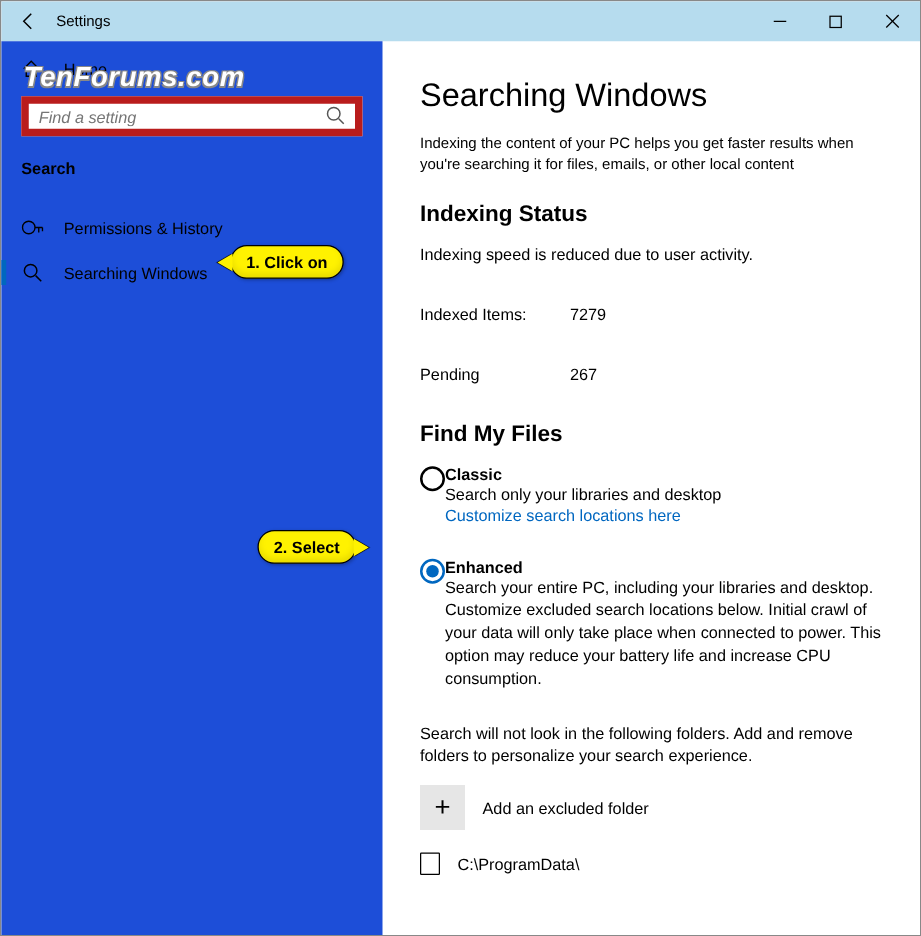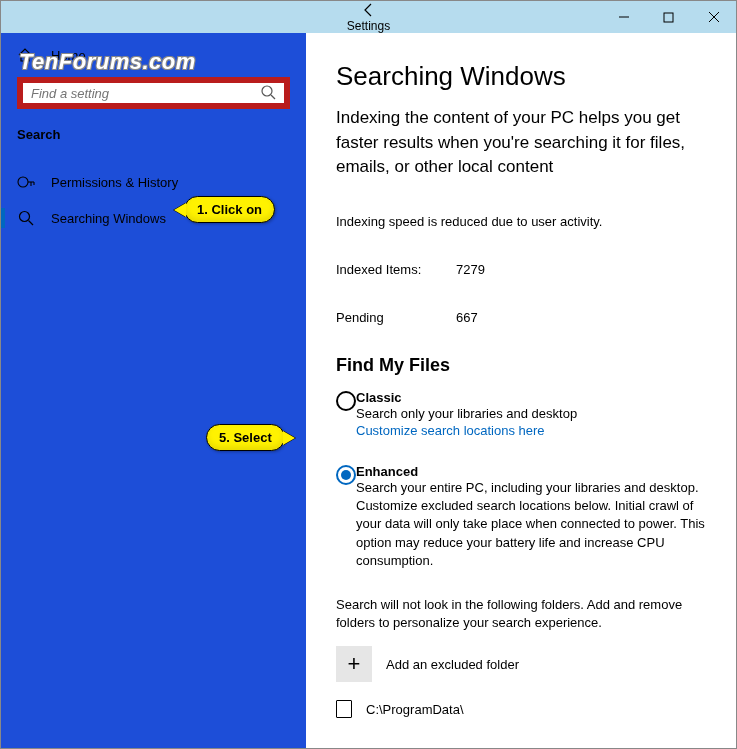--- a/index.html
+++ b/index.html
@@ -14,21 +14,20 @@
     border: 1px solid #888;
     position: relative;
   }
   
   .titlebar {
     height: 32px;
     display: flex;
     align-items: center;
     background: #b6dcee;
     position: relative;
-    flex-direction: column;
   }
   .titlebar .back {
     width: 44px; height: 32px;
     display:flex; align-items:center; justify-content:center;
     cursor:pointer;
   }
   .titlebar .title {
     font-size: 12px;
     color:#000;
   }
@@ -148,21 +147,21 @@
   .callout2 { top:423px; left:205px; }
   .callout2 .tail {
     right:-11px; top:50%; transform:translateY(-50%);
     border-top:7px solid transparent;
     border-bottom:7px solid transparent;
     border-left:12px solid #fff200;
     filter: drop-shadow(1px 0 0 #000);
   }
   
   h1.page { font-size:26px; font-weight:400; margin-bottom:14px; }
-  .desc { font-size:17px; color:#000; line-height:1.45; margin-bottom:34px; max-width:380px;}
+  .desc { font-size:12px; color:#000; line-height:1.45; margin-bottom:20px; max-width:380px;}
   h2.sect { font-size:18px; font-weight:600; margin-bottom:14px; }
   .status-line { font-size:13px; margin-bottom:18px; }
   .kv-row { display:flex; font-size:13px; margin-bottom:6px;margin-top:33px; }
   .kv-row .k { width:120px; }
   .kv-row .v { color:#000; }
   .radio-group { margin-top:10px; }
   .radio-item { display:flex; margin-bottom:26px; max-width:380px; }
   .radio-circle {
     width:20px; height:20px; flex-shrink:0;
     border:2px solid #000;
@@ -284,28 +283,29 @@
           </svg>
       </span>
       <span>Searching Windows</span>
     </div>
   </div>
 
   <div class="content">
     <h1 class="page">Searching Windows</h1>
     <div class="desc">Indexing the content of your PC helps you get faster results when you're searching it for files, emails, or other local content</div>
 
+    <h2 class="sect">Indexing Status</h2>
     <div class="status-line">Indexing speed is reduced due to user activity.</div>
     <div class="kv-row">
       <span class="k">Indexed Items:</span>
       <span class="v">7279</span>
     </div>
     <div class="kv-row">
       <span class="k">Pending</span>
-      <span class="v">667</span>
+      <span class="v">267</span>
     </div>
 
     <div class="spacer"></div>
     <h2 class="sect">Find My Files</h2>
 
     <div class="radio-group">
       <div class="radio-item">
         <div class="radio-circle"></div>
         <div class="radio-body">
           <div class="rtitle">Classic</div>
@@ -338,14 +338,14 @@
 </div>
 
 <div class="watermark">TenForums.com</div>
 
 <div class="callout callout1">
   <span class="tail"></span>
   <span>1. Click on</span>
 </div>
 <div class="callout callout2">
   <span class="tail"></span>
-  <span>5. Select</span>
+  <span>2. Select</span>
 </div>
 
 </body></html>

